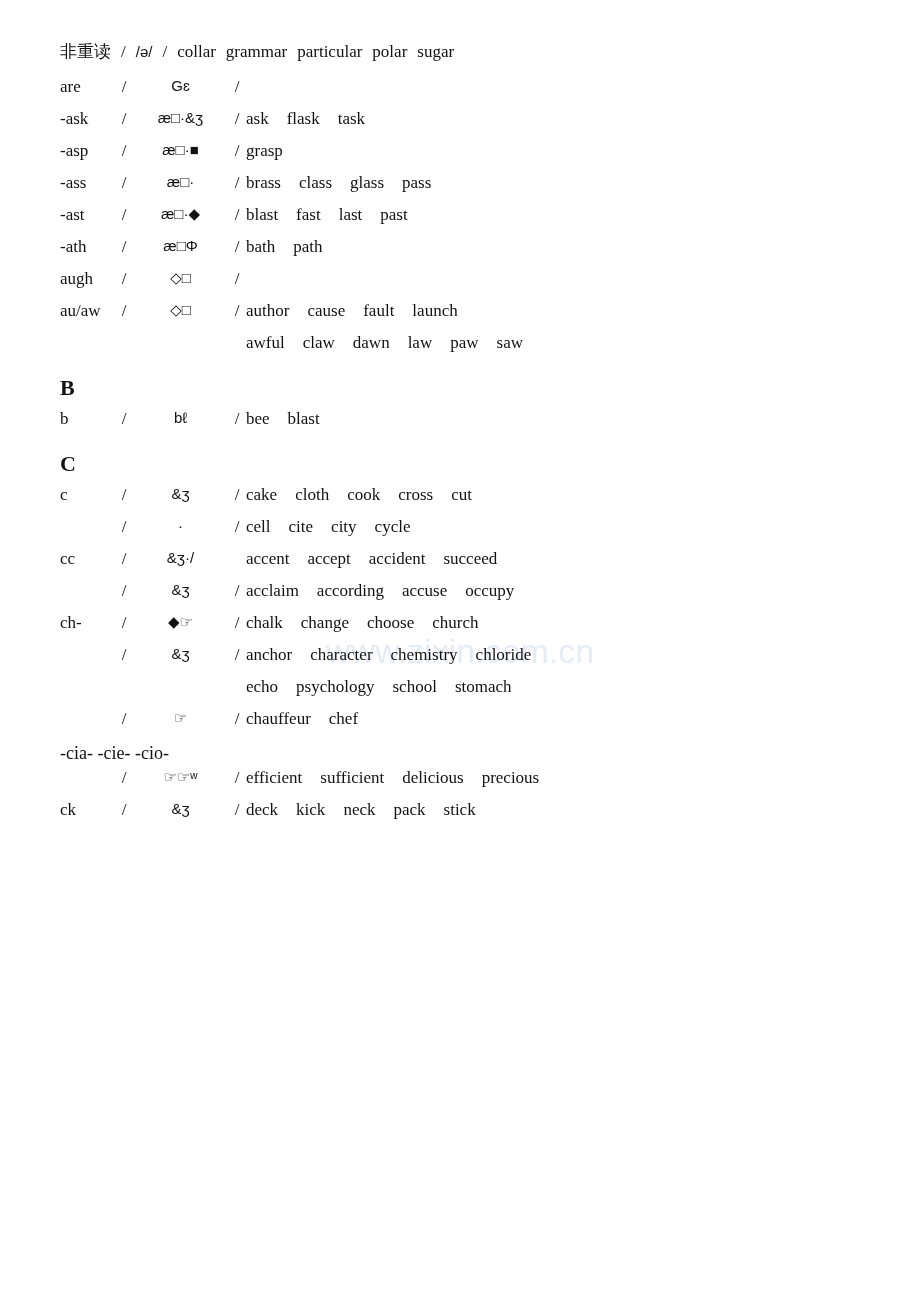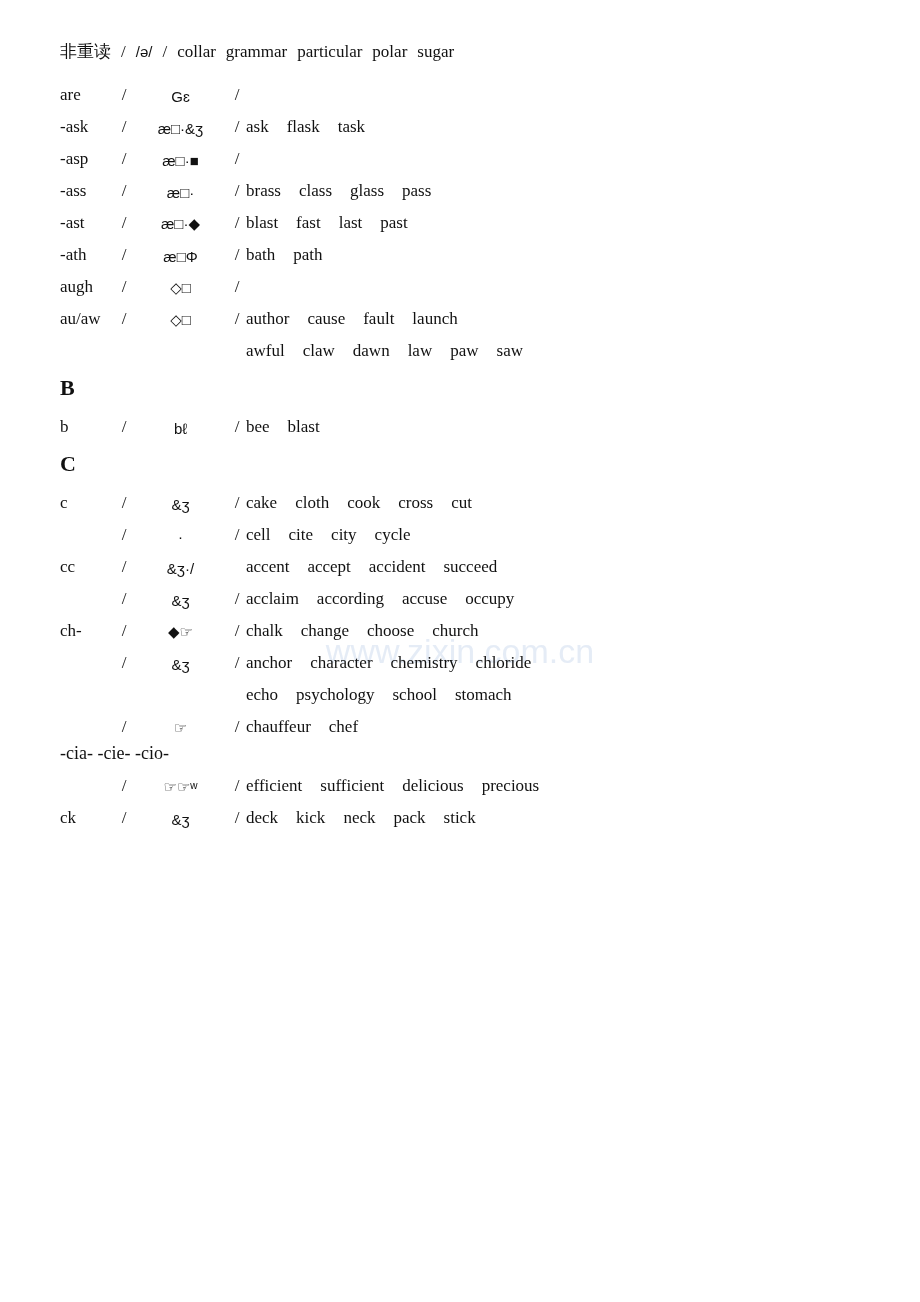--- a/index.html
+++ b/index.html
@@ -25,21 +25,21 @@
       white-space: nowrap;
       pointer-events: none;
       z-index: 0;
     }
     .content {
       position: relative;
       z-index: 1;
     }
     .row {
       display: flex;
-      align-items: flex-end;
+      align-items: flex-start;
       margin-bottom: 4px;
       min-height: 28px;
     }
     .col-label {
       width: 55px;
       min-width: 55px;
     }
     .col-slash {
       width: 18px;
       min-width: 18px;
@@ -115,20 +115,23 @@
       <span class="word">flask</span>
       <span class="word">task</span>
     </div>
   </div>
 
   <div class="row">
     <span class="col-label">-asp</span>
     <span class="col-slash">/</span>
     <span class="col-phoneme phoneme-sym">æ□·■</span>
     <span class="col-slash">/</span>
+    <div class="col-words">
+      <span class="word">grasp</span>
+    </div>
   </div>
 
   <div class="row">
     <span class="col-label">-ass</span>
     <span class="col-slash">/</span>
     <span class="col-phoneme phoneme-sym">æ□·</span>
     <span class="col-slash">/</span>
     <div class="col-words">
       <span class="word">brass</span>
       <span class="word">class</span>

